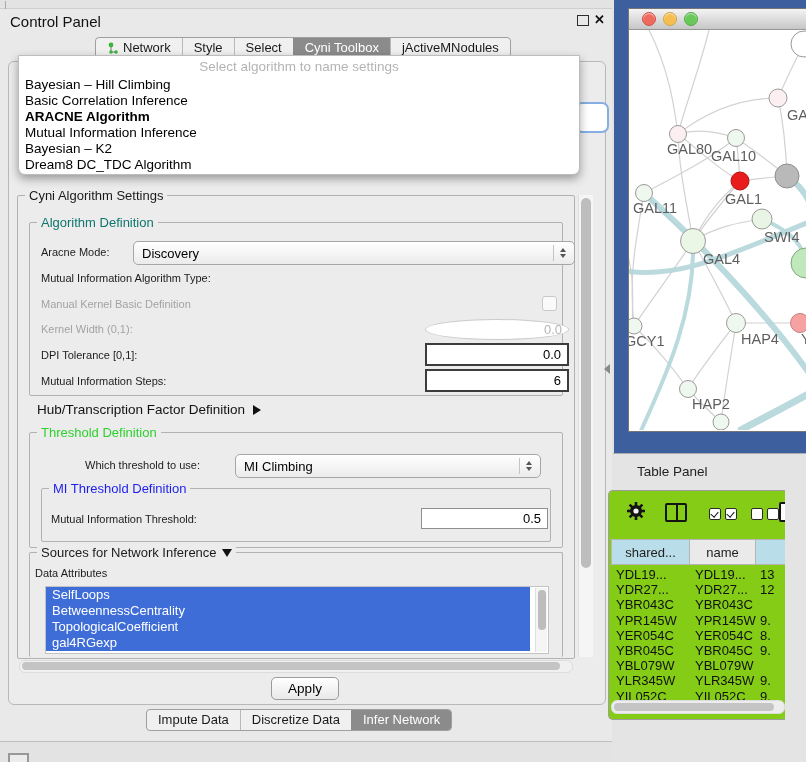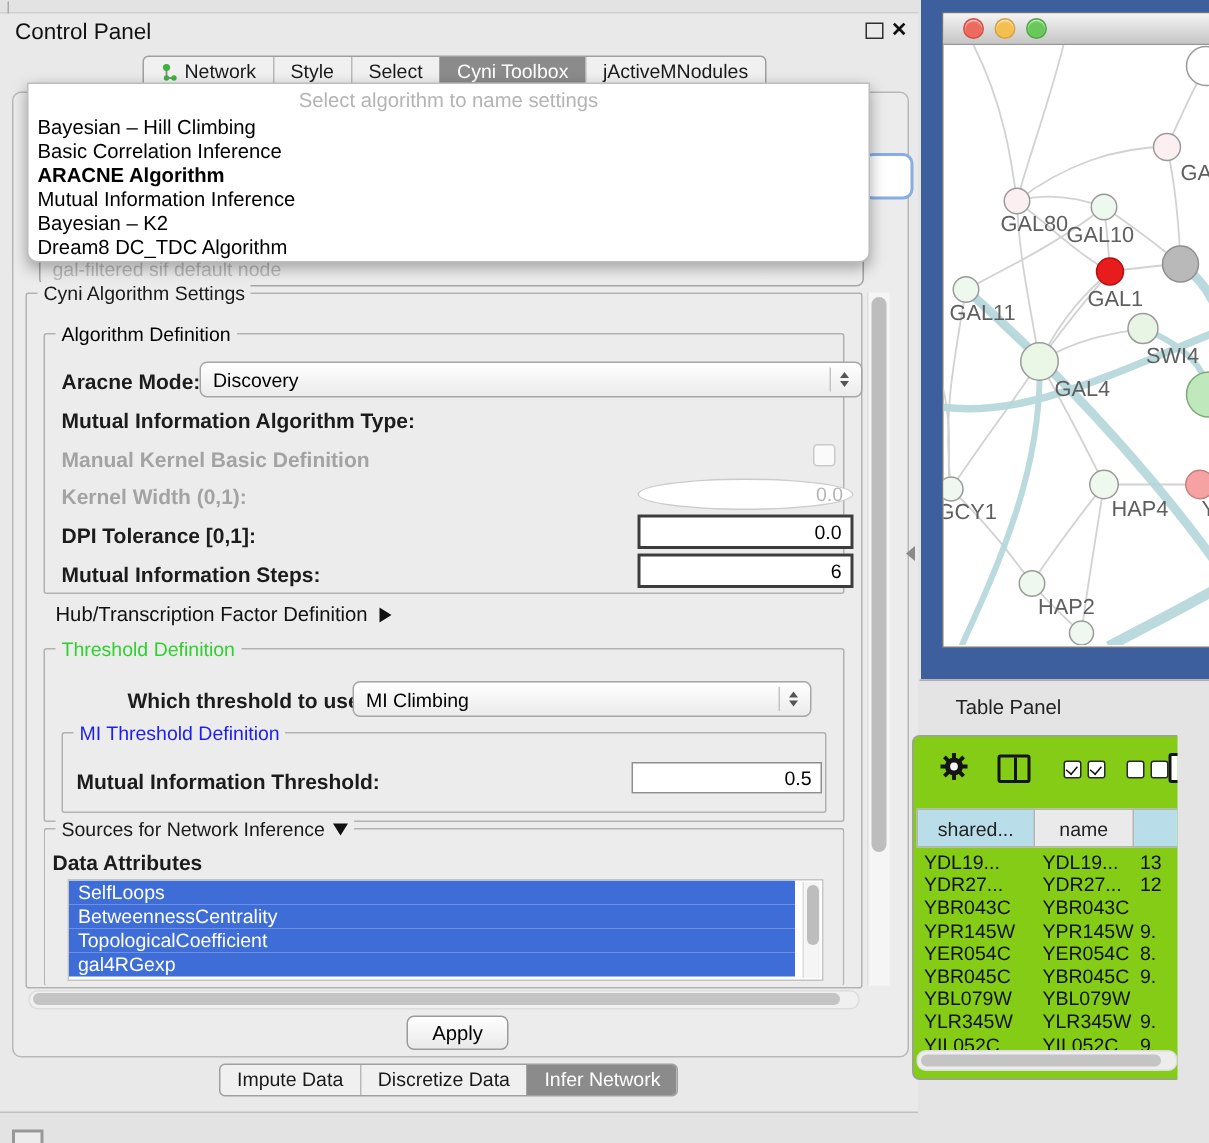--- a/index.html
+++ b/index.html
@@ -18,21 +18,21 @@
           background:#f0f0f0;overflow:hidden;font-size:13px;height:20px;line-height:20px}
   .tab{padding:0 11px;border-left:1px solid #b9b9b9;white-space:nowrap;display:flex;align-items:center;gap:4px}
   .tab:first-child{border-left:none}
   .tab.sel{background:#8b8b8b;color:#fff;border-left-color:#8b8b8b}
   
   .main-panel{left:8px;top:52px;width:596px;height:642px;background:#ececec;
               border:1px solid #b8b8b8;border-radius:6px}
   .group{position:absolute;border:1px solid #b2b2b2;border-radius:2px}
   .grouplabel{position:absolute;top:-8px;left:7px;background:#ececec;padding:0 4px;
               font-size:13px;white-space:nowrap;display:flex;align-items:center;gap:5px}
-  .lbl{position:absolute;font-size:14px;font-weight:700;color:#1c1c1c;white-space:nowrap}
+  .lbl{position:absolute;font-size:11px;font-weight:400;color:#1c1c1c;white-space:nowrap}
   .lbl.dis{color:#a3a3a3}
   .lbl.reg{font-weight:400;font-size:13.5px;color:#111}
   .combo{position:absolute;display:flex;align-items:center;border:1px solid #a6a6a6;border-radius:5px;
          background:linear-gradient(#ffffff,#ebebeb);font-size:13px;padding:0 8px;color:#000}
   .combo .grow{flex:1}
   .spin{display:flex;flex-direction:column;align-items:center;gap:2px;padding-left:6px;
         border-left:1px solid #c4c4c4;height:70%;justify-content:center}
   .tri-up{width:0;height:0;border-left:3.5px solid transparent;border-right:3.5px solid transparent;border-bottom:4.5px solid #555}
   .tri-dn{width:0;height:0;border-left:3.5px solid transparent;border-right:3.5px solid transparent;border-top:4.5px solid #555}
   .tri-right{display:inline-block;width:0;height:0;border-top:5.5px solid transparent;
@@ -129,30 +129,27 @@
         <span>Cyni Toolbox</span>
       </div>
     <div class="tab">
         <span>jActiveMNodules</span>
       </div>
   </div>
 
   <div class="abs main-panel">
 
     <div class="abs focus-ring"></div>
-    <div class="combo" style="left:17px;top:106px;width:532px;height:21px;color:#bdbdbd">
-      <span class="grow">gal-filtered sif default node</span>
-    </div>
 
     <div class="group" style="left:8px;top:133px;width:556px;height:462px">
       <div class="grouplabel">Cyni Algorithm Settings</div>
     </div>
 
     <div class="group" style="left:20px;top:160px;width:532px;height:172px">
-      <div class="grouplabel" style="color:#000000">Algorithm Definition</div>
+      <div class="grouplabel" style="color:#0f766e">Algorithm Definition</div>
     </div>
 
     <div class="lbl" style="left:32px;top:184px">Aracne Mode:</div>
     <div class="combo" style="left:124px;top:179px;width:424px;height:22px">
       <span class="grow">Discovery</span>
       <span class="spin">
           <span class="tri-up"></span>
           <span class="tri-dn"></span>
         </span>
     </div>

